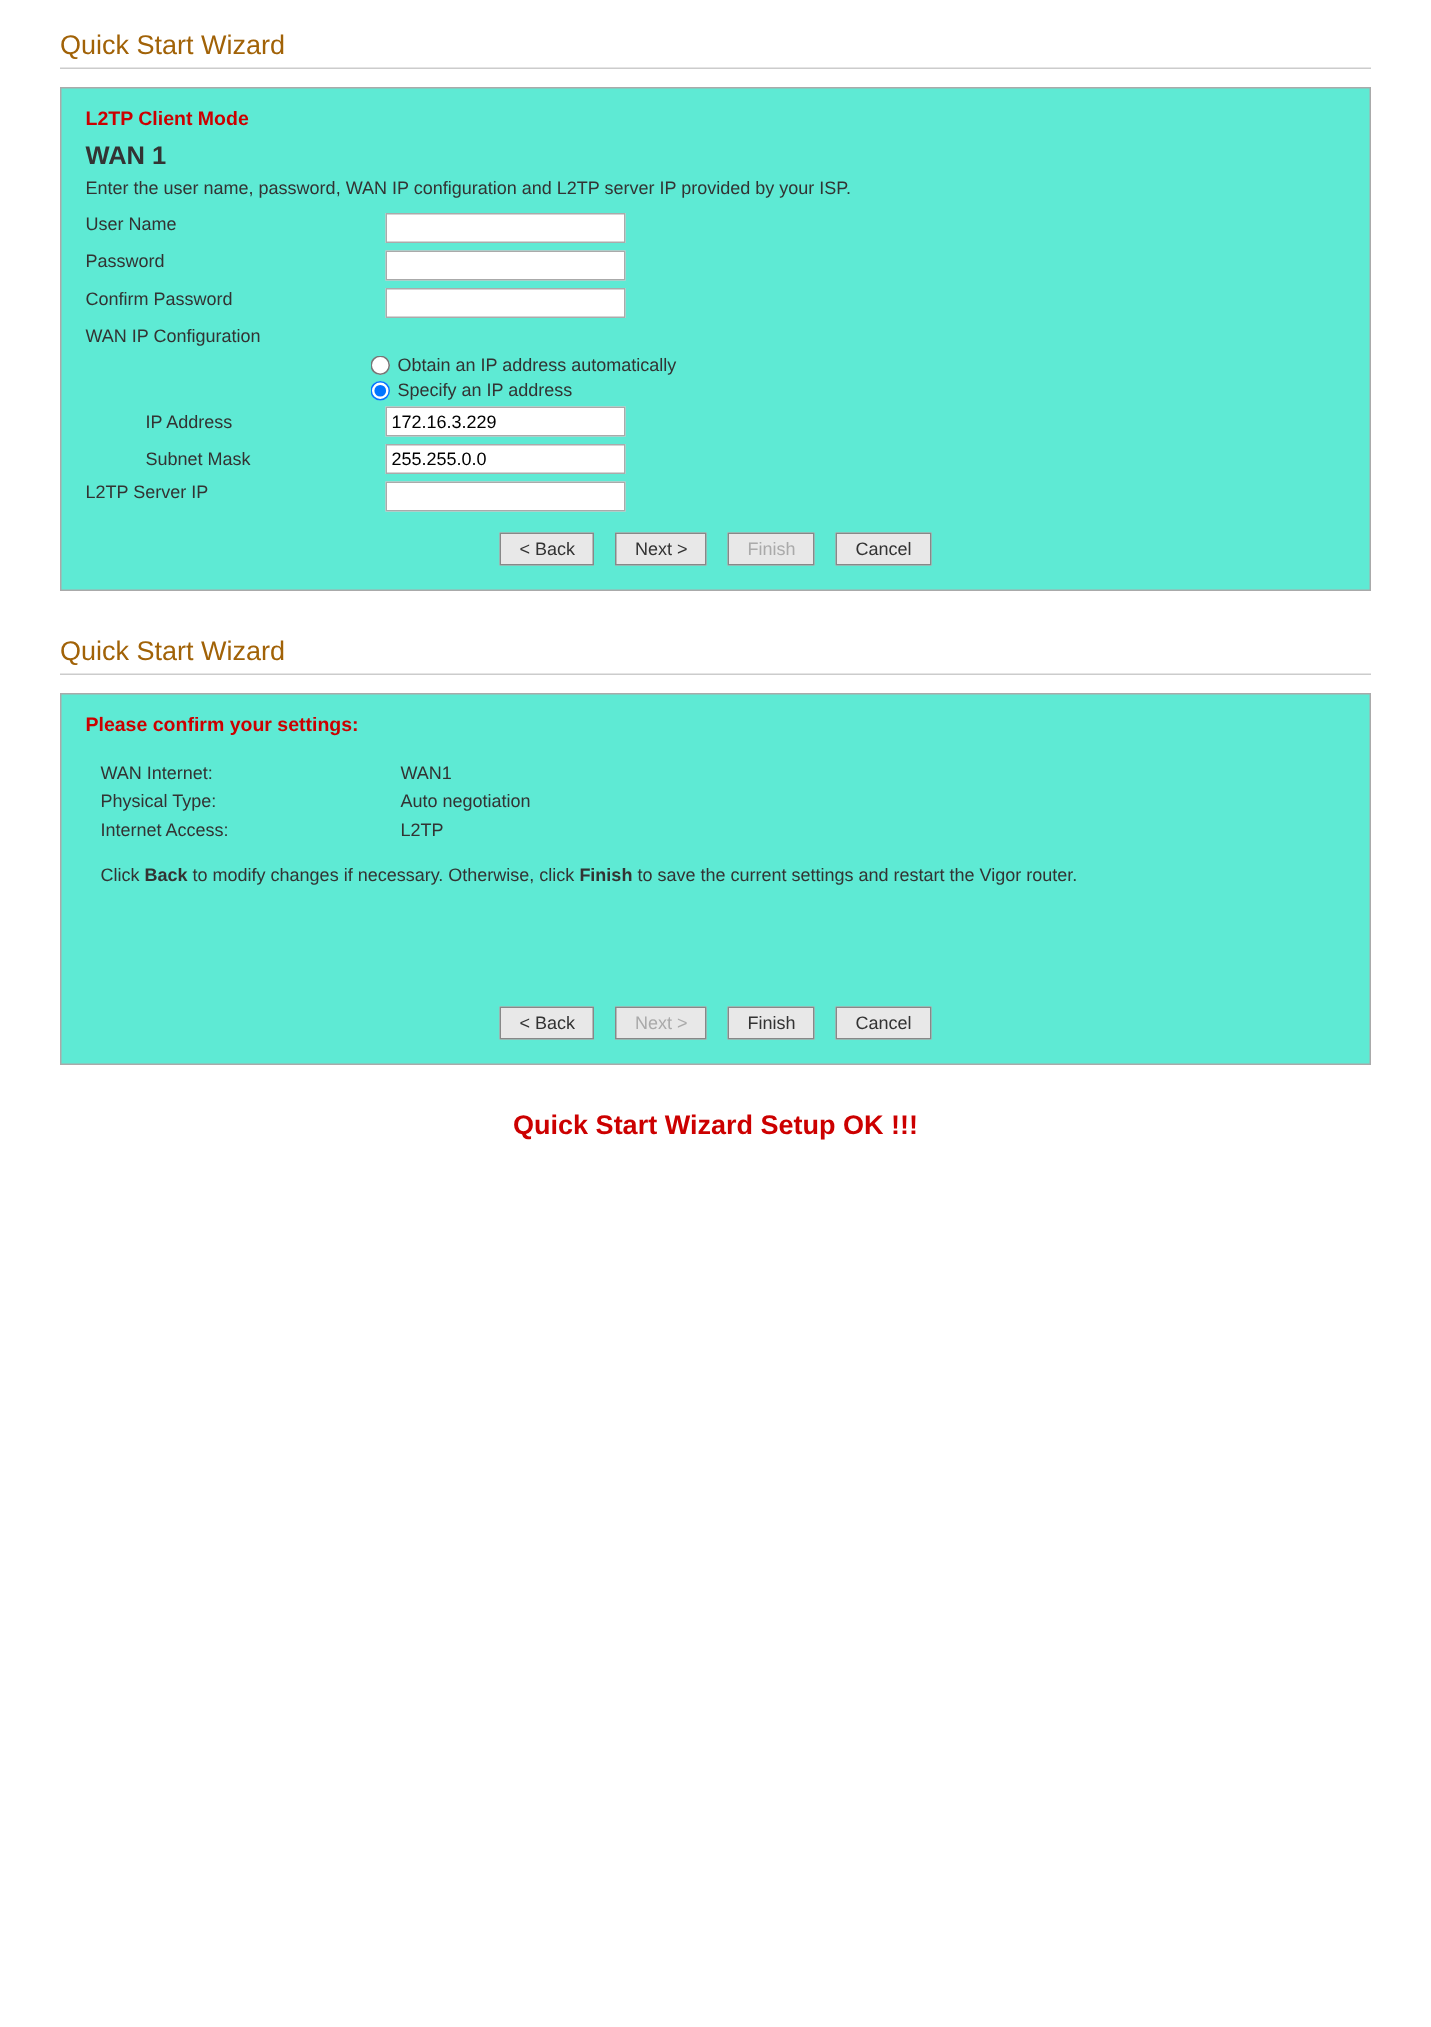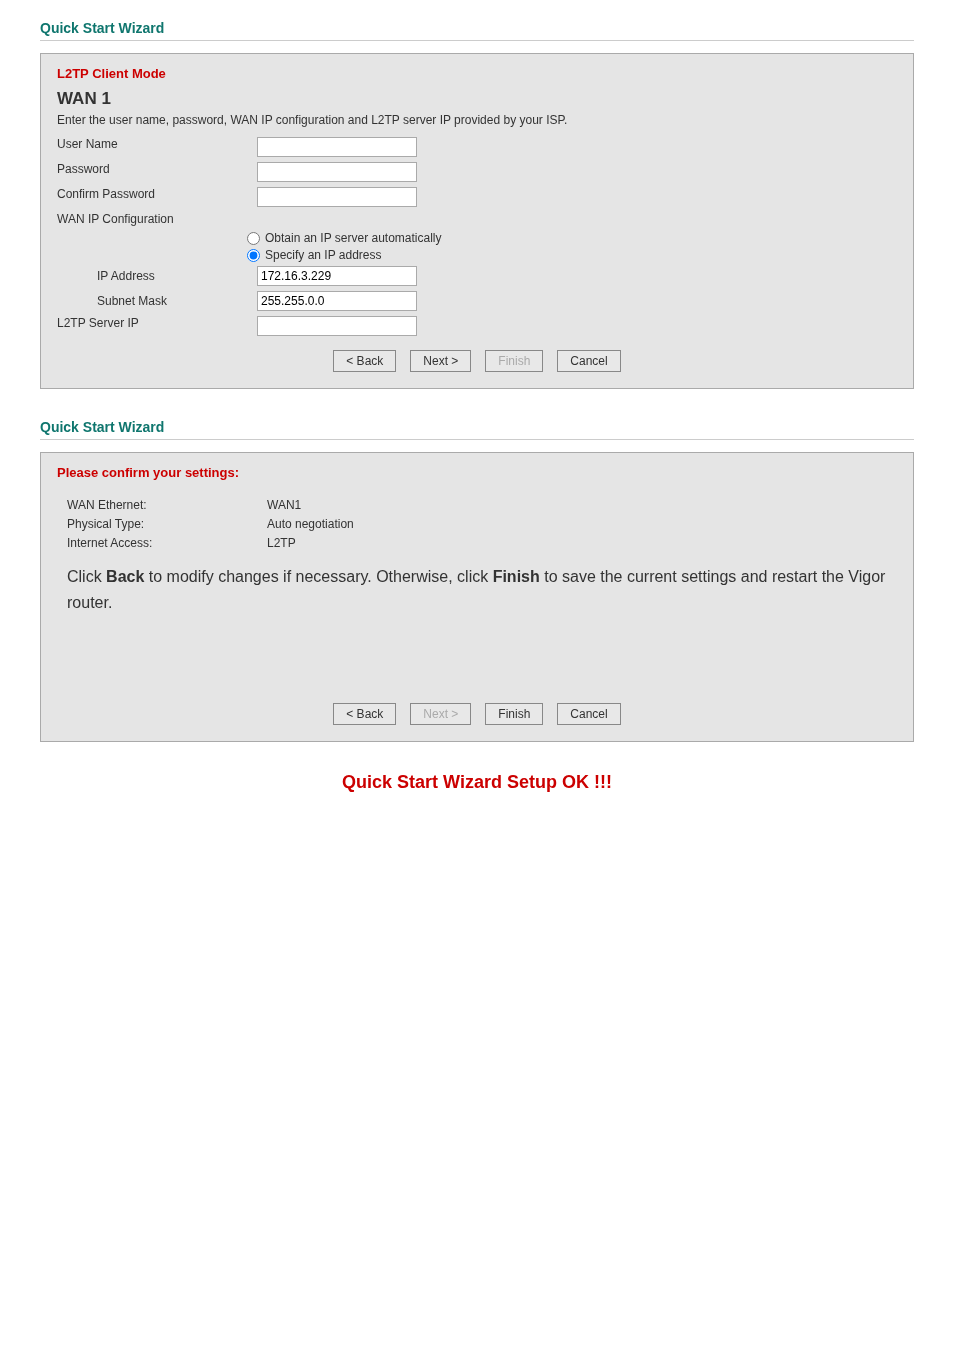--- a/index.html
+++ b/index.html
@@ -9,36 +9,36 @@
       background: #fff;
       color: #333;
       padding: 20px 40px;
     }
 
     .section {
       margin-bottom: 30px;
     }
 
     .section-title {
-      color: #0f766e;
-      font-size: 14px;
-      font-weight: bold;
+      color: #a16207;
+      font-size: 18px;
+      font-weight: normal;
       margin-bottom: 4px;
     }
 
     .divider {
       border: none;
       border-top: 1px solid #ccc;
       margin-bottom: 12px;
     }
 
     .panel {
       border: 1px solid #aaa;
       padding: 12px 16px 16px 16px;
-      background: #e5e5e5;
+      background: #5eead4;
     }
 
     .panel-title {
       color: #c00;
       font-weight: bold;
       font-size: 13px;
       margin-bottom: 8px;
     }
 
     .wan-title {
@@ -137,22 +137,22 @@
       font-size: 12px;
       color: #333;
     }
 
     .confirm-val {
       font-size: 12px;
       color: #333;
     }
 
     .confirm-note {
-      font-size: 16px;
-      margin: 10px 10px 14px 10px;
+      font-size: 12px;
+      margin: 10px 10px 4px 10px;
       line-height: 1.6;
     }
 
     .confirm-note strong {
       font-weight: bold;
     }
 
     .setup-ok {
       text-align: center;
       color: #c00;
@@ -187,21 +187,21 @@
       <input type="password" class="form-input" value="" style="">
     </div>
 
     <div class="form-row">
       <div class="form-label">WAN IP Configuration</div>
     </div>
 
     <div class="radio-group">
       <div class="radio-row">
         <input type="radio" name="wan_ip_mode" style="">
-        <span>Obtain an IP server automatically</span>
+        <span>Obtain an IP address automatically</span>
       </div>
       <div class="radio-row">
         <input type="radio" name="wan_ip_mode" checked="" style="">
         <span>Specify an IP address</span>
       </div>
     </div>
 
     <div class="ip-row">
       <div class="ip-label" style="padding-left:20px;">IP Address</div>
       <input type="text" class="form-input" value="172.16.3.229" style="">
@@ -229,21 +229,21 @@
 <div class="section">
   <div class="section-title">Quick Start Wizard</div>
   <hr class="divider">
   <div class="panel">
     <div class="panel-title">Please confirm your settings:</div>
 
     <div class="confirm-table">
 
       <div style="height:8px;"></div>
       <div class="confirm-row">
-        <div class="confirm-key">WAN Ethernet:</div>
+        <div class="confirm-key">WAN Internet:</div>
         <div class="confirm-val">WAN1</div>
       </div>
       <div class="confirm-row">
         <div class="confirm-key">Physical Type:</div>
         <div class="confirm-val">Auto negotiation</div>
       </div>
       <div class="confirm-row">
         <div class="confirm-key">Internet Access:</div>
         <div class="confirm-val">L2TP</div>
       </div>

